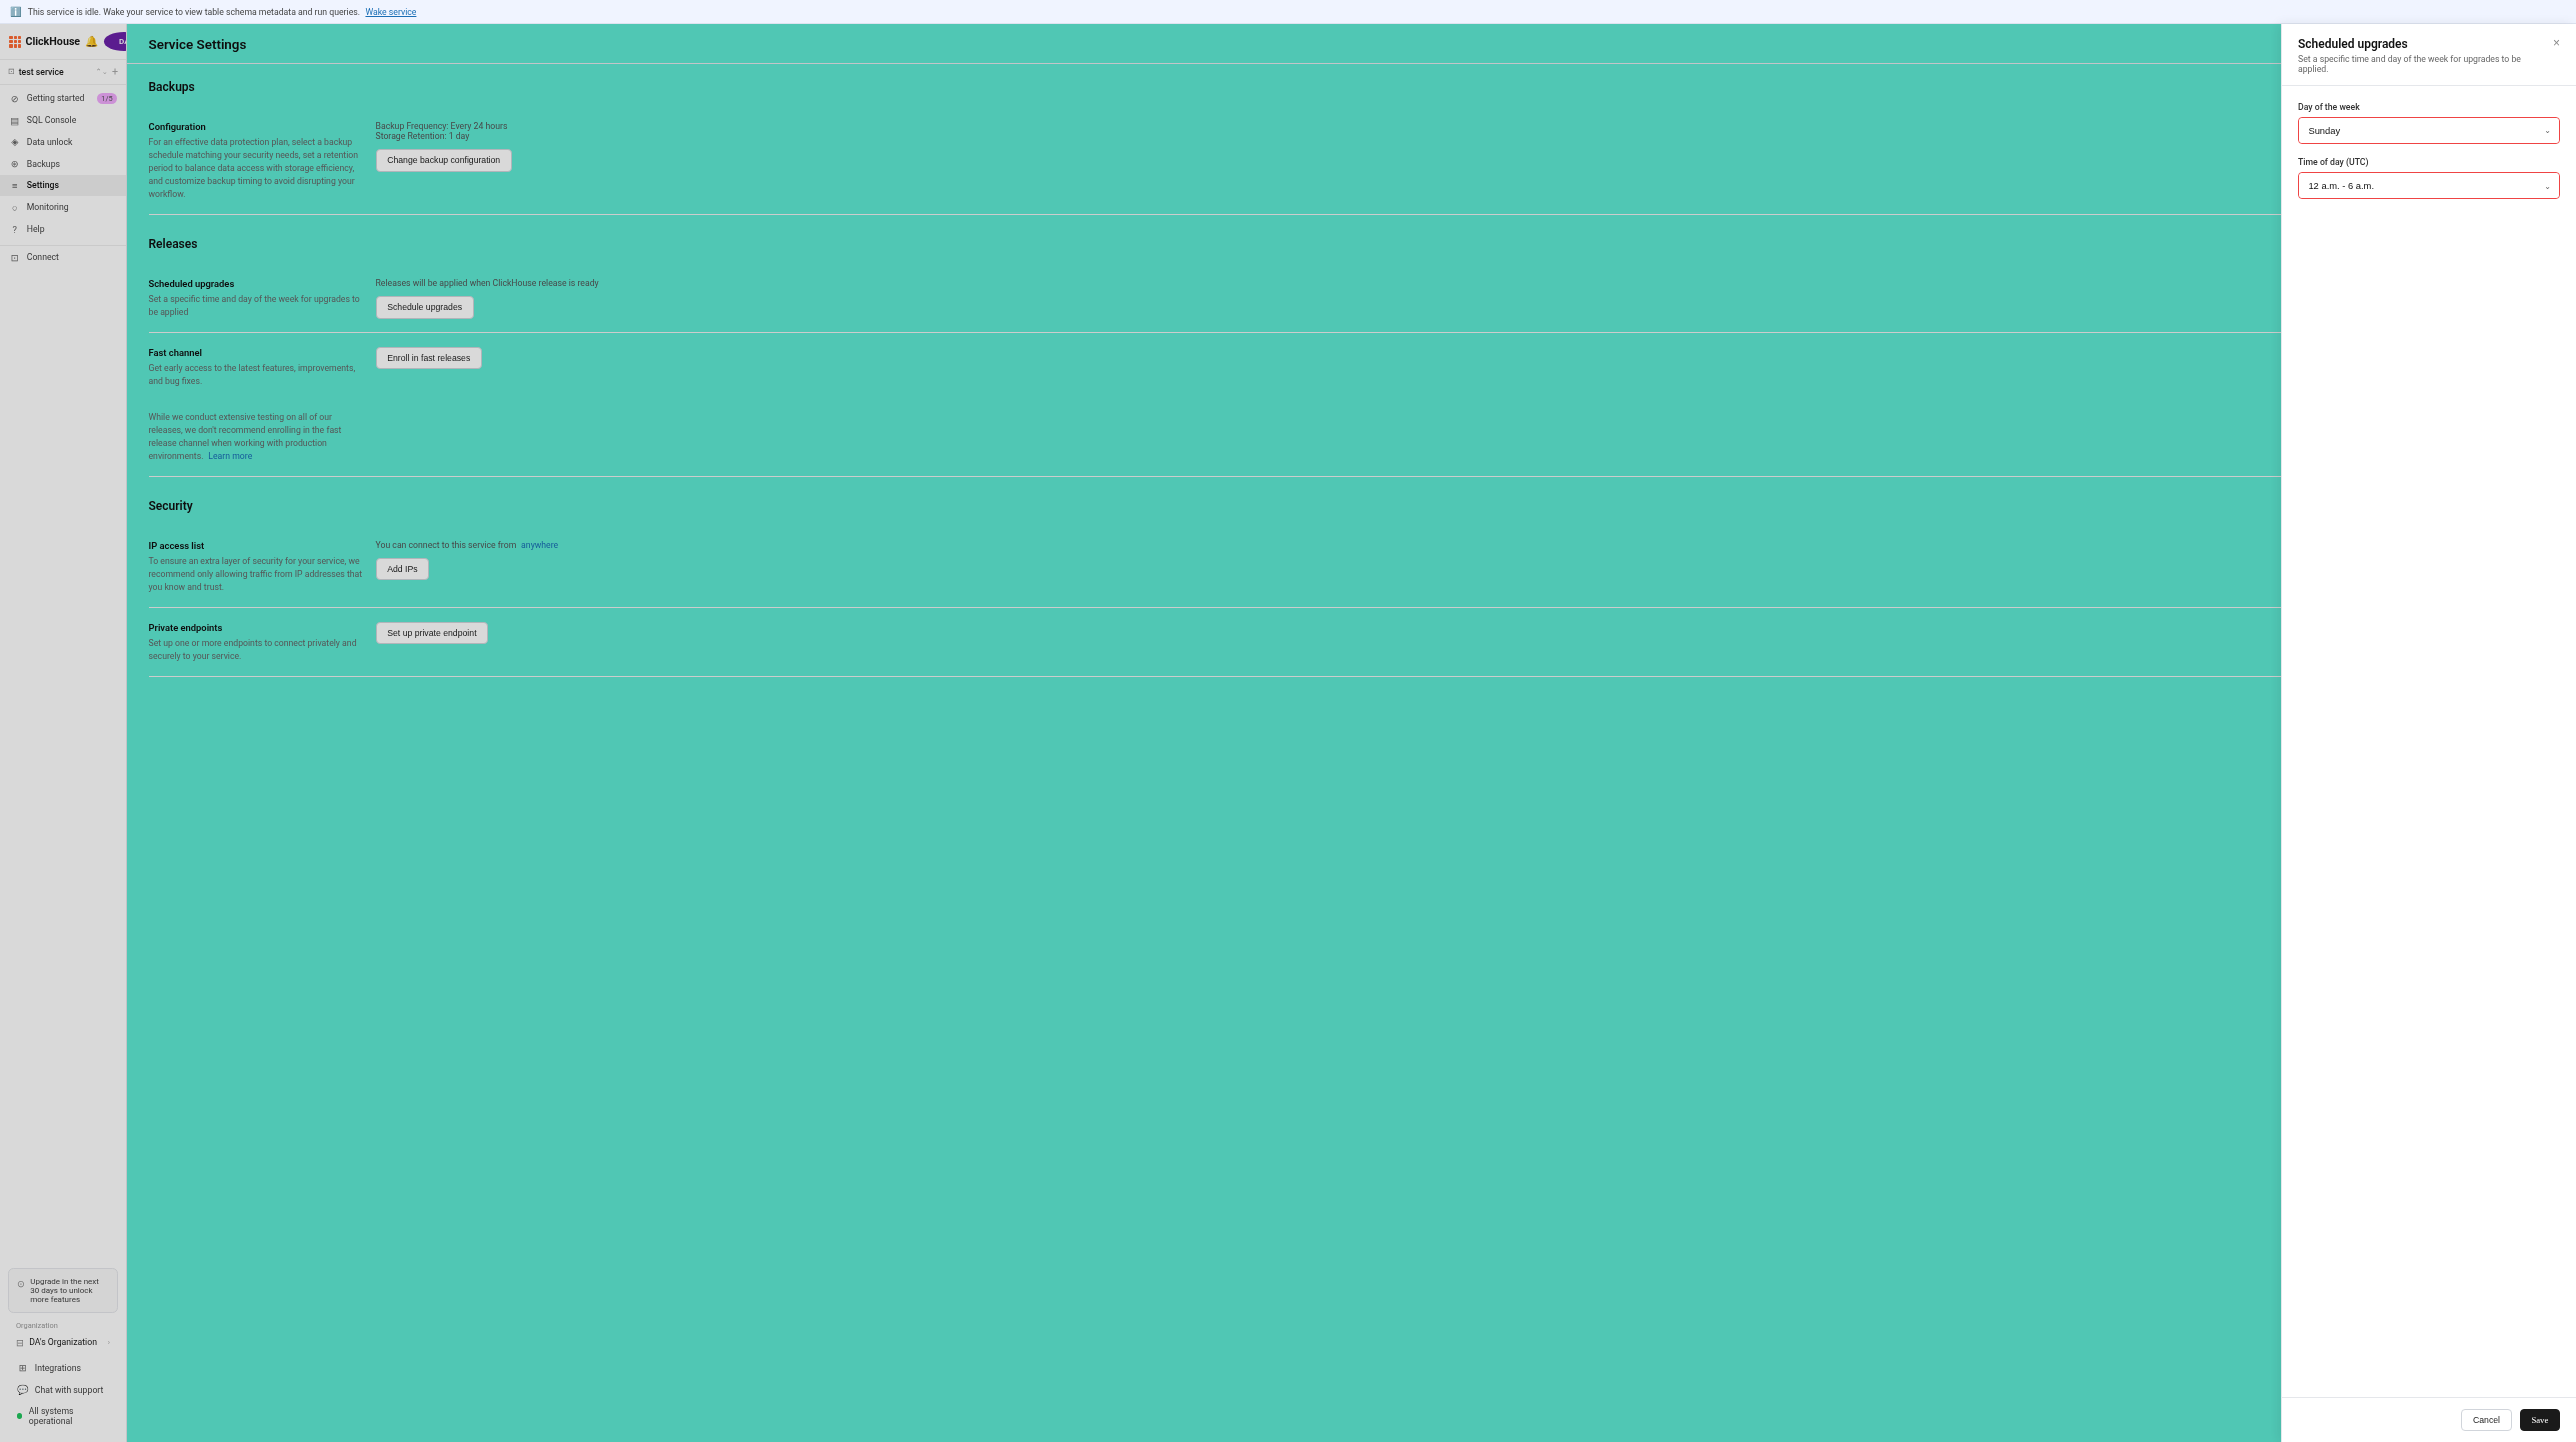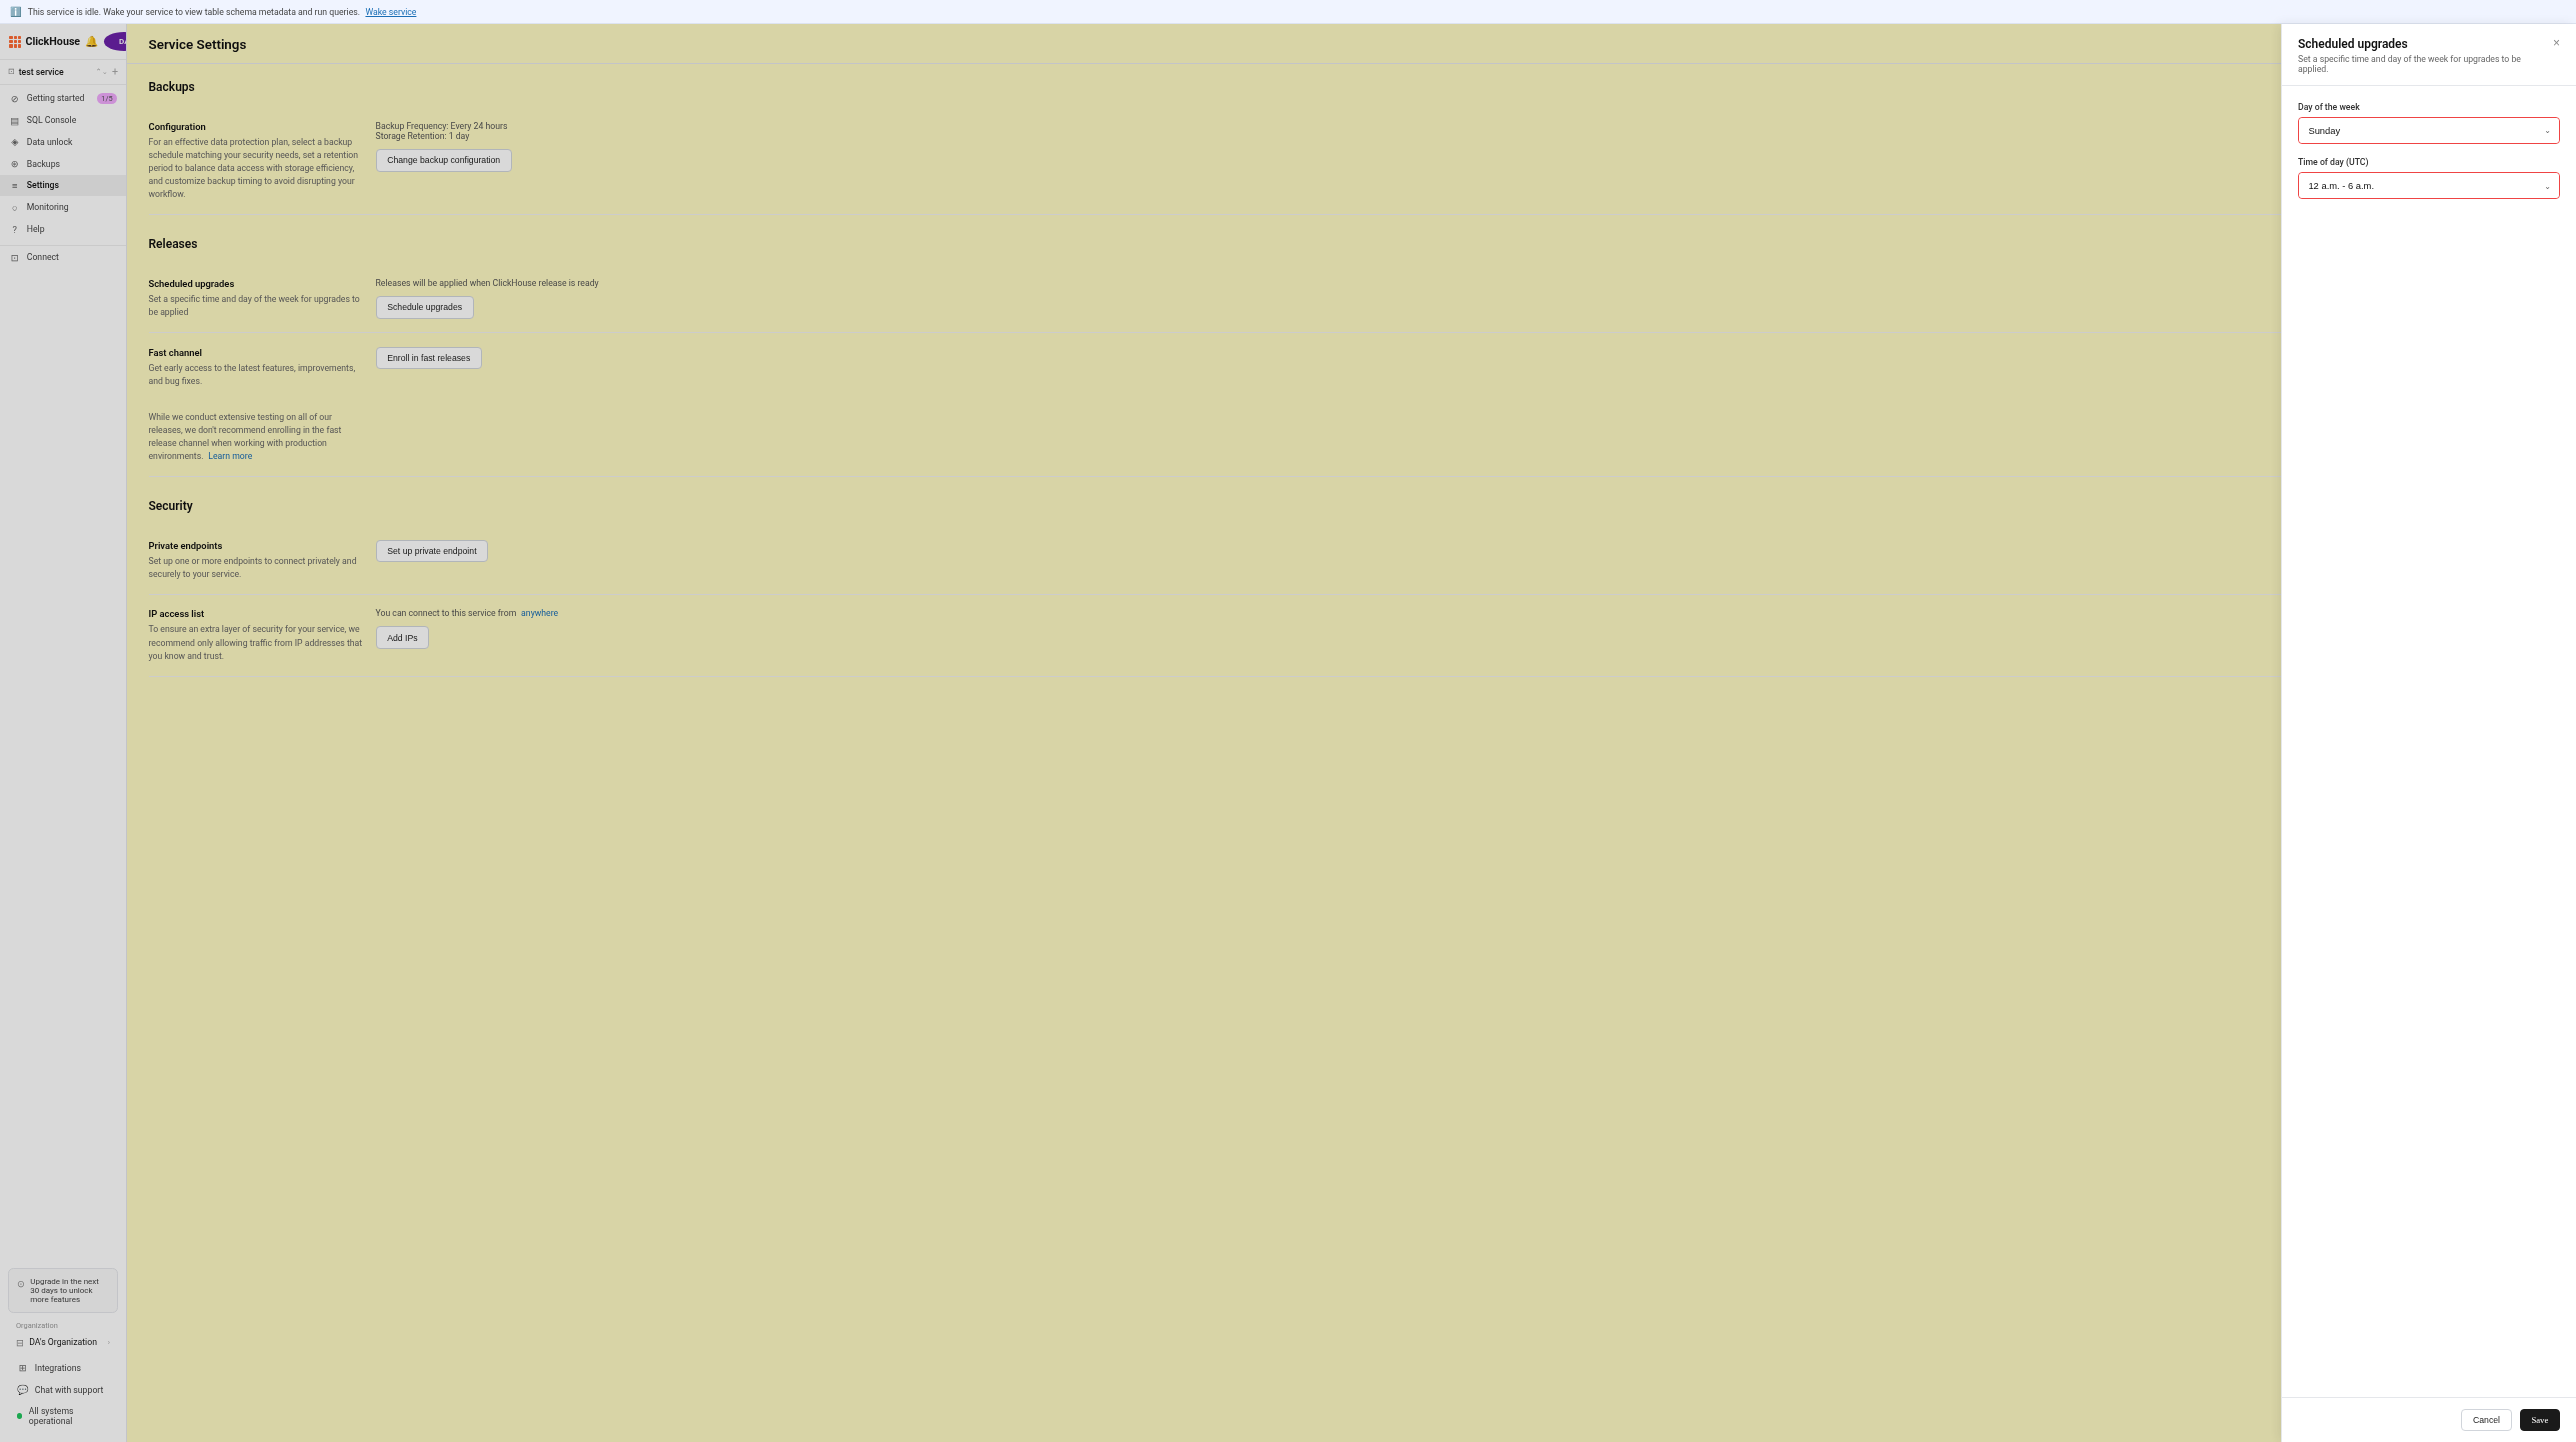--- a/index.html
+++ b/index.html
@@ -152,21 +152,21 @@
     .org-icon { color: #888; font-size: 9.4px; }
     .org-chevron { margin-left: auto; color: #aaa; font-size: 7.4px; }
 
     .sidebar-nav-bottom { padding: 2.7px 0; }
     .status-dot { width: 5.4px; height: 5.4px; background: #22c55e; border-radius: 50%; }
 
     
     .main-content {
       flex: 1;
       overflow-y: auto;
-      background: #fef9c3;
+      background: #5eead4;
     }
 
     .page-header {
       padding: 13.4px 21.5px 10.7px;
       border-bottom: 0.7px solid #e5e7eb;
     }
     .page-title { font-size: 13.4px; font-weight: 600; color: #111; }
 
     .content-area { padding: 16px 21.5px; }
 
@@ -440,39 +440,39 @@
             <button class="btn">Enroll in fast releases</button>
           </div>
         </div>
       </div>
 
       <div class="section">
         <div class="section-title">Security</div>
 
         <div class="settings-row">
           <div class="settings-left">
-            <div class="settings-label">Private endpoints</div>
-            <div class="settings-desc">Set up one or more endpoints to connect privately and securely to your service.</div>
-          </div>
-          <div class="settings-right">
-            <button class="btn">Set up private endpoint</button>
-          </div>
-        </div>
-
-        <div class="settings-row">
-          <div class="settings-left">
             <div class="settings-label">IP access list</div>
             <div class="settings-desc">To ensure an extra layer of security for your service, we recommend only allowing traffic from IP addresses that you know and trust.</div>
           </div>
           <div class="settings-right">
             <div class="settings-meta">
               <span>You can connect to this service from</span>
               <a href="#" style="color:#1a6eb5; text-decoration:none; margin-left:2.7px;">anywhere</a>
             </div>
             <button class="btn">Add IPs</button>
+          </div>
+        </div>
+
+        <div class="settings-row">
+          <div class="settings-left">
+            <div class="settings-label">Private endpoints</div>
+            <div class="settings-desc">Set up one or more endpoints to connect privately and securely to your service.</div>
+          </div>
+          <div class="settings-right">
+            <button class="btn">Set up private endpoint</button>
           </div>
         </div>
       </div>
     </div>
   </main>
 
   <div class="overlay"></div>
 
   <div class="panel">
     <div class="panel-header">

